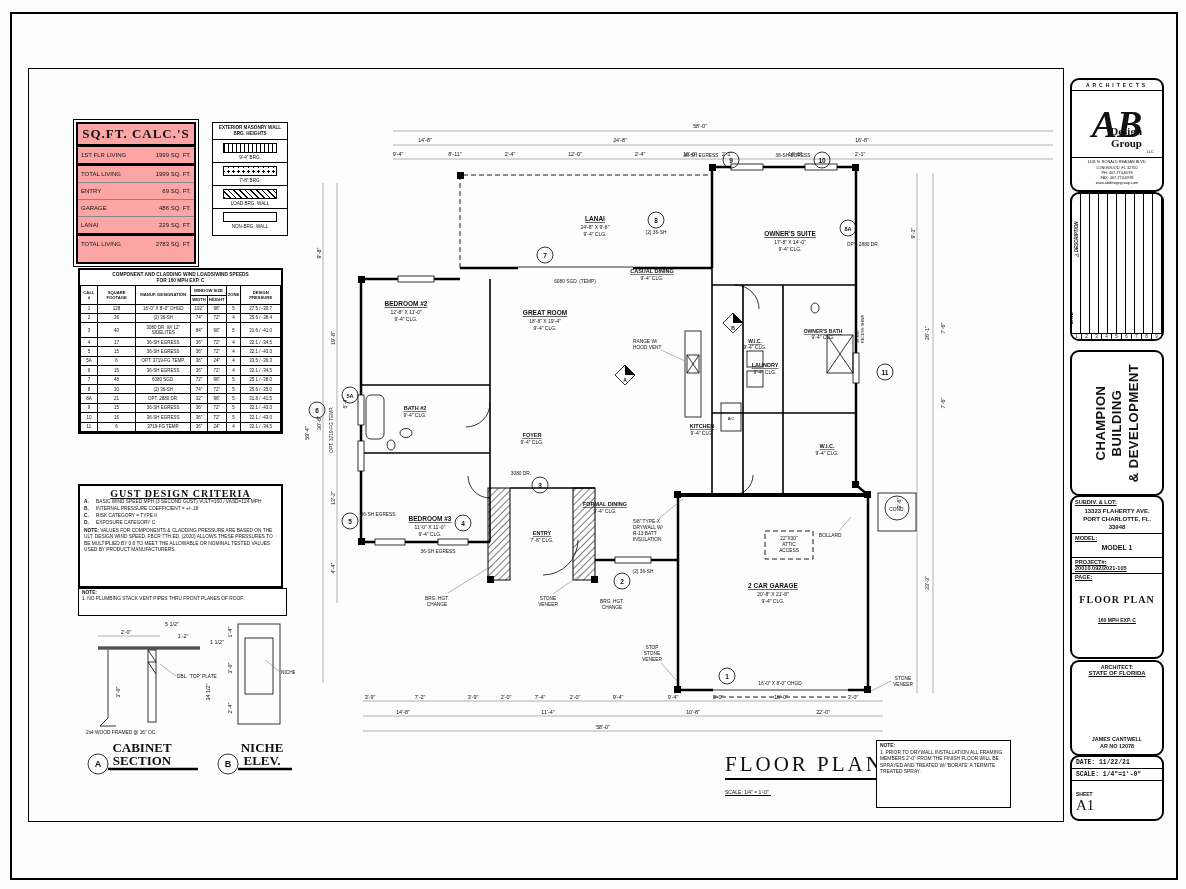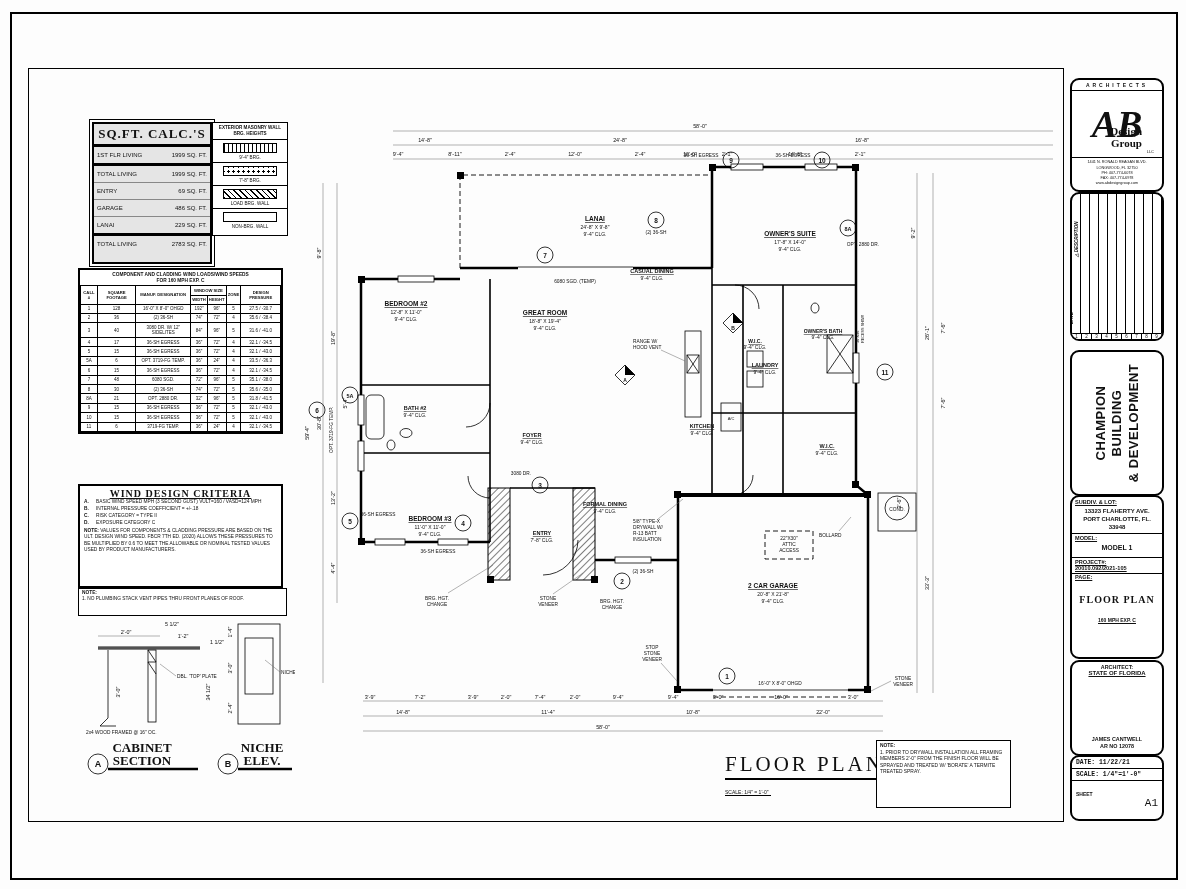--- a/index.html
+++ b/index.html
@@ -2,21 +2,21 @@
 <html><head>
 <meta charset="utf-8">
 <style>
   html,body{margin:0;padding:0;background:#c9c9c9;}
   #stage{position:relative;width:1186px;height:889px;background:#fdfdfd;font-family:"Liberation Sans",sans-serif;color:#111;overflow:hidden;}
   .abs{position:absolute;}
   .outer-border{left:10px;top:12px;width:1164px;height:864px;border:2px solid #000;}
   .main-frame{left:28px;top:68px;width:1034px;height:752px;border:1.5px solid #000;}
 
   
-  .sqft{left:92px;top:122px;width:116px;height:138px;border:2px solid #000;outline:1px solid #000;outline-offset:2px;background:#e5e5e5;}
+  .sqft{left:76px;top:122px;width:116px;height:138px;border:2px solid #000;outline:1px solid #000;outline-offset:2px;background:#fca5a5;}
   .sqft-title{font-family:"Liberation Serif",serif;font-weight:bold;font-size:13px;text-align:center;letter-spacing:1px;border-bottom:3px solid #000;padding:2px 0;}
   .sqft-row{display:flex;justify-content:space-between;font-size:6px;padding:5px 3px;border-bottom:1px solid #888;}
   .sqft-rows .sqft-row:nth-child(1){border-bottom:3px solid #000;}
   .sqft-rows .sqft-row:nth-child(5){border-bottom:3px solid #000;}
   .sqft-rows .sqft-row:last-child{border-bottom:none;}
 
   
   .legend{left:212px;top:122px;width:74px;height:112px;border:1.5px solid #000;background:#fff;}
   .legend-title{font-size:4.6px;font-weight:bold;text-align:center;padding:2px 1px;border-bottom:1px solid #000;line-height:1.3;}
   .legend-item{text-align:center;padding:3px 0 2px;border-bottom:1px solid #000;}
@@ -90,21 +90,21 @@
   .sub-page{font-family:"Liberation Serif",serif;font-weight:bold;font-size:10px;text-align:center;letter-spacing:1px;padding:14px 0 10px;}
   .sub-wind{font-size:5px;font-weight:bold;text-align:center;text-decoration:underline;padding-top:2px;}
   .arch2-box{left:1070px;top:660px;width:90px;height:92px;font-size:5.4px;}
   .arch2-h{font-weight:bold;text-align:center;padding-top:2px;}
   .arch2-state{font-weight:bold;text-align:center;text-decoration:underline;font-size:6px;}
   .arch2-name{font-weight:bold;text-align:center;position:absolute;bottom:4px;width:100%;line-height:1.3;}
   .date-box{left:1070px;top:755px;width:90px;height:62px;}
   .db-row{font-size:6.4px;font-weight:bold;padding:2px 4px;border-bottom:1.5px solid #000;font-family:"Liberation Mono",monospace;}
   .db-sheet{padding:1px 4px;}
   .db-sheet-label{font-size:5px;font-weight:bold;}
-  .db-sheet-num{font-family:Liberation Mono, monospace;font-size:11px;text-align:right;margin-top:-3px;}
+  .db-sheet-num{font-family:Liberation Serif, serif;font-size:15px;text-align:left;margin-top:-3px;}
   .watermark{left:1035px;top:422px;font-size:26px;font-weight:bold;color:#9a9a9a;opacity:0.5;letter-spacing:1px;z-index:5;pointer-events:none;}
 </style>
 </head>
 <body>
 
 <div id="stage">
   <div class="abs outer-border"></div>
   <div class="abs main-frame"></div>
 
   <div class="abs sqft">
@@ -293,21 +293,21 @@
           <td>36"</td>
           <td>24"</td>
           <td>4</td>
           <td>32.1 / -34.5</td>
         </tr>
         </tbody>
     </table>
   </div>
 
   <div class="abs criteria">
-    <div class="crit-title">WIND DESIGN CRITERIA</div>
+    <div class="crit-title">GUST DESIGN CRITERIA</div>
     <div class="crit-item">
         <span class="crit-letter">A.</span>
         <span>BASIC WIND SPEED MPH (3 SECOND GUST) VULT=160 / VASD=124 MPH</span>
       </div>
     <div class="crit-item">
         <span class="crit-letter">B.</span>
         <span>INTERNAL PRESSURE COEFFICIENT = +/-.18</span>
       </div>
     <div class="crit-item">
         <span class="crit-letter">C.</span>

